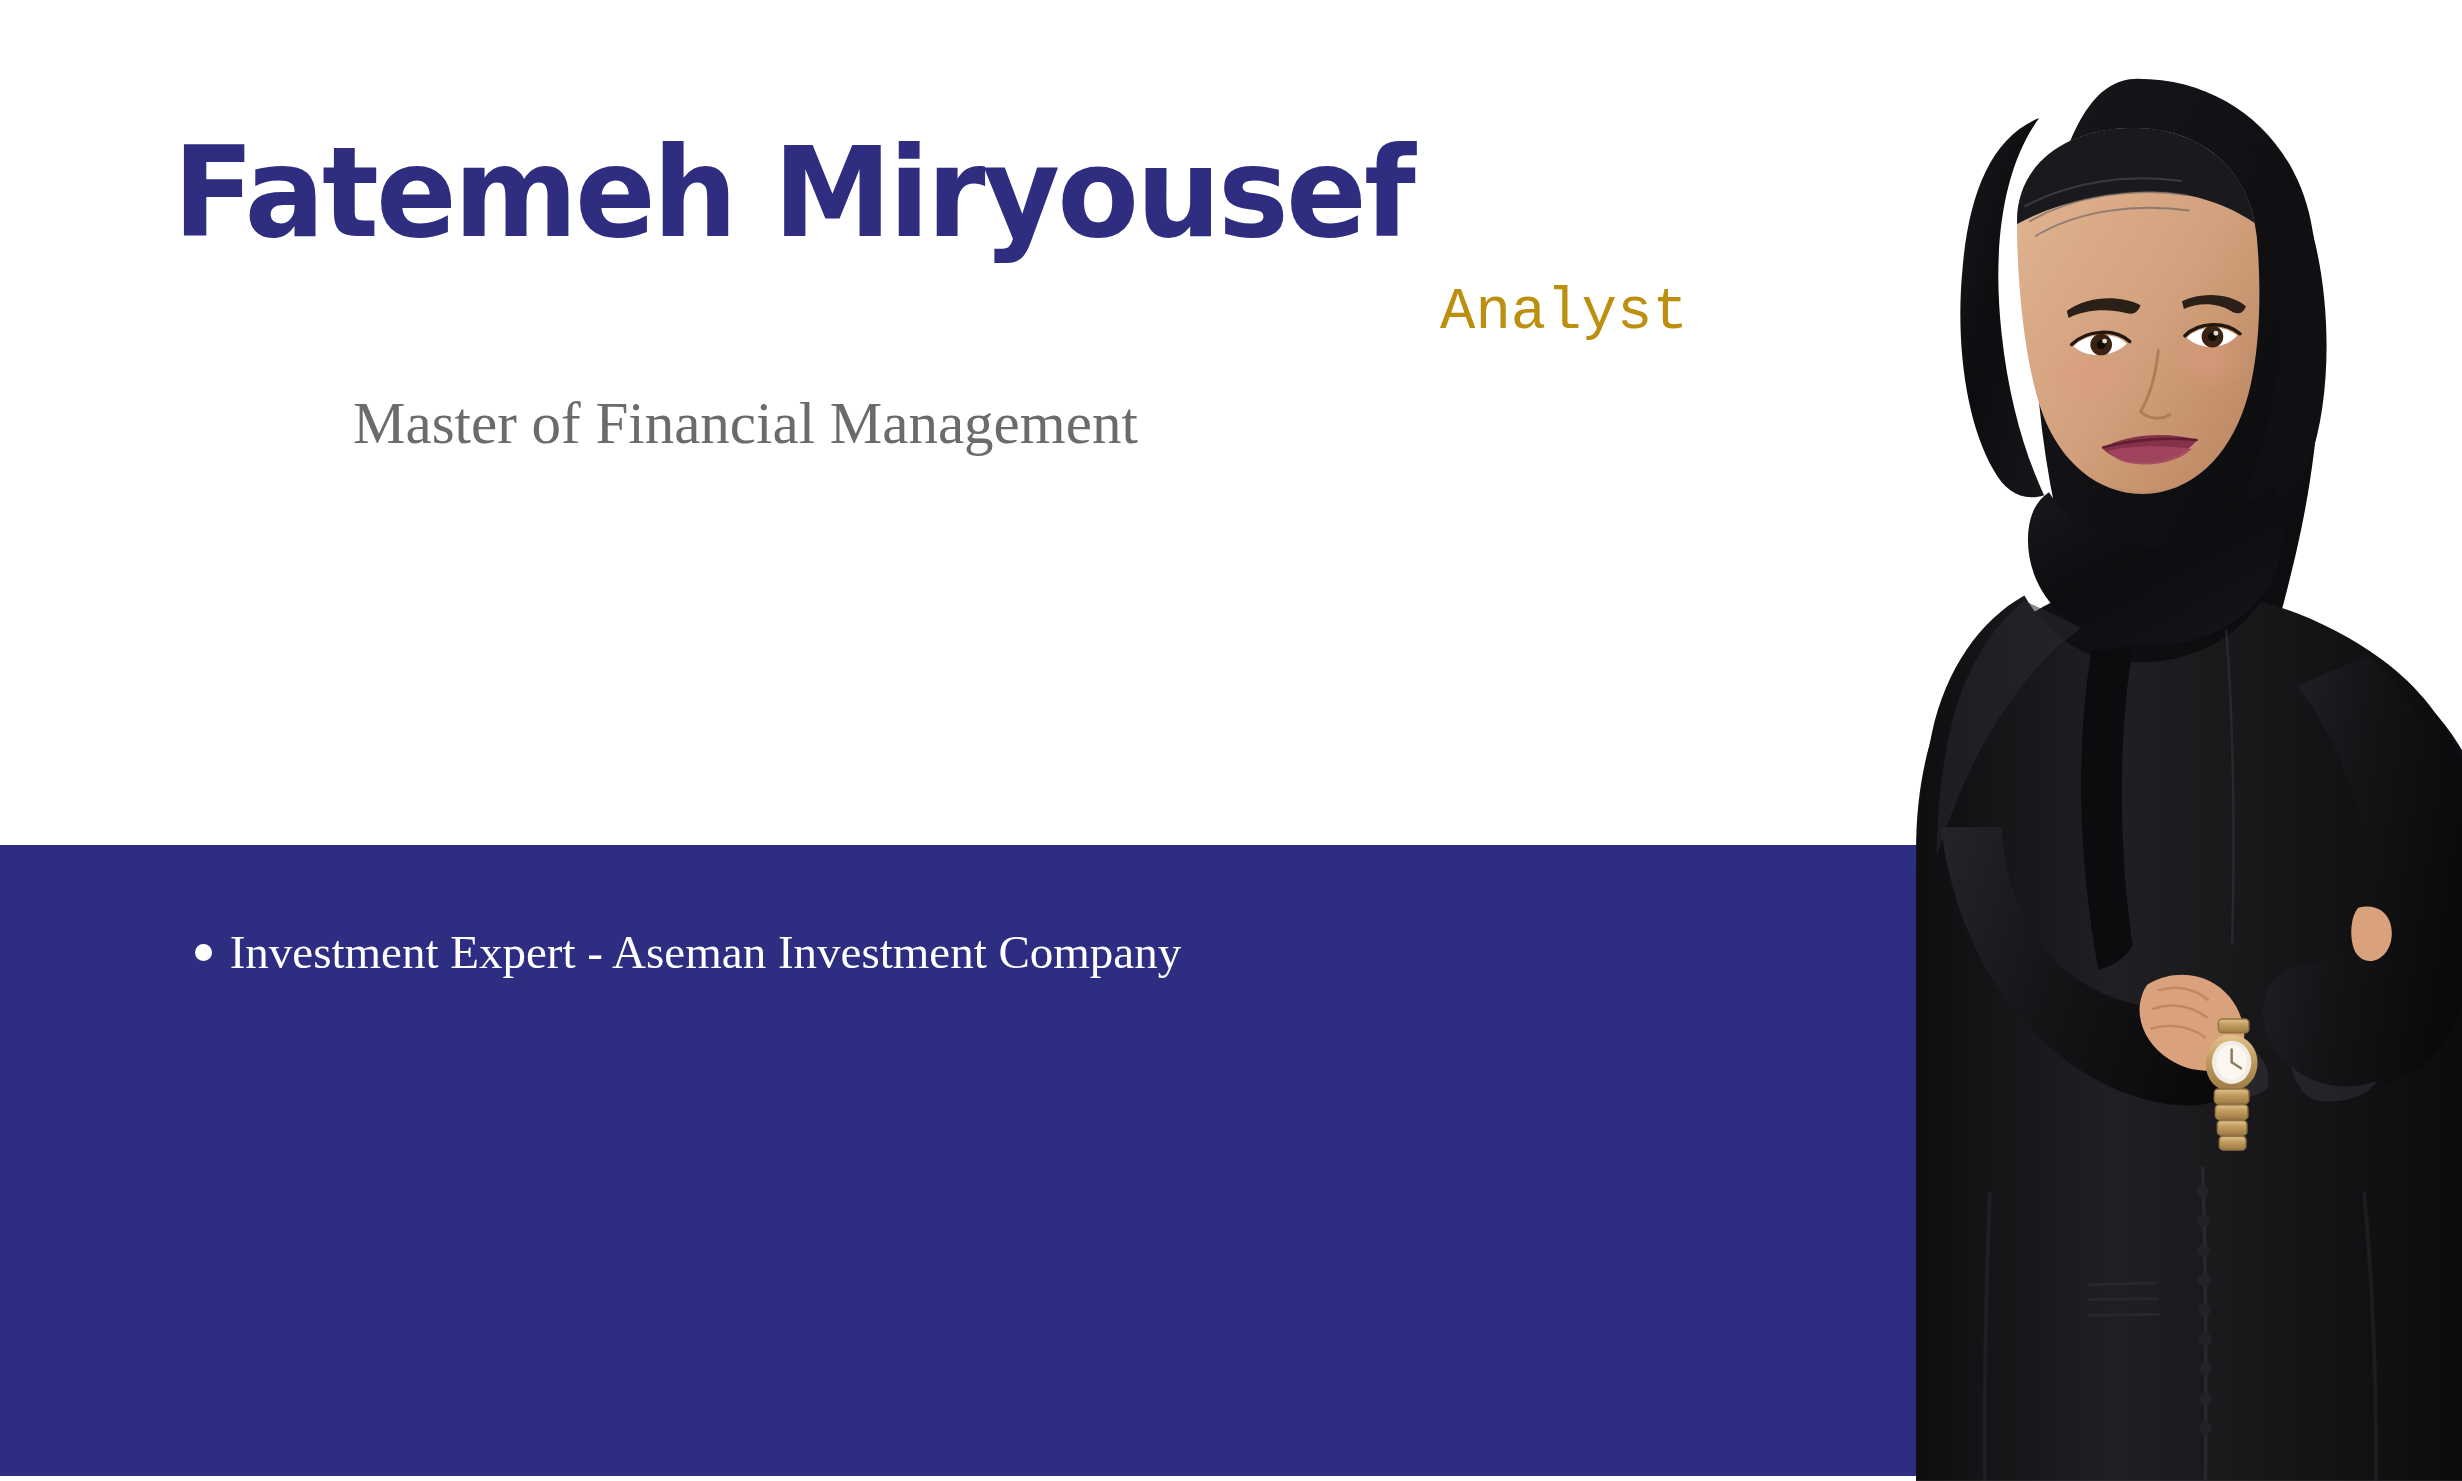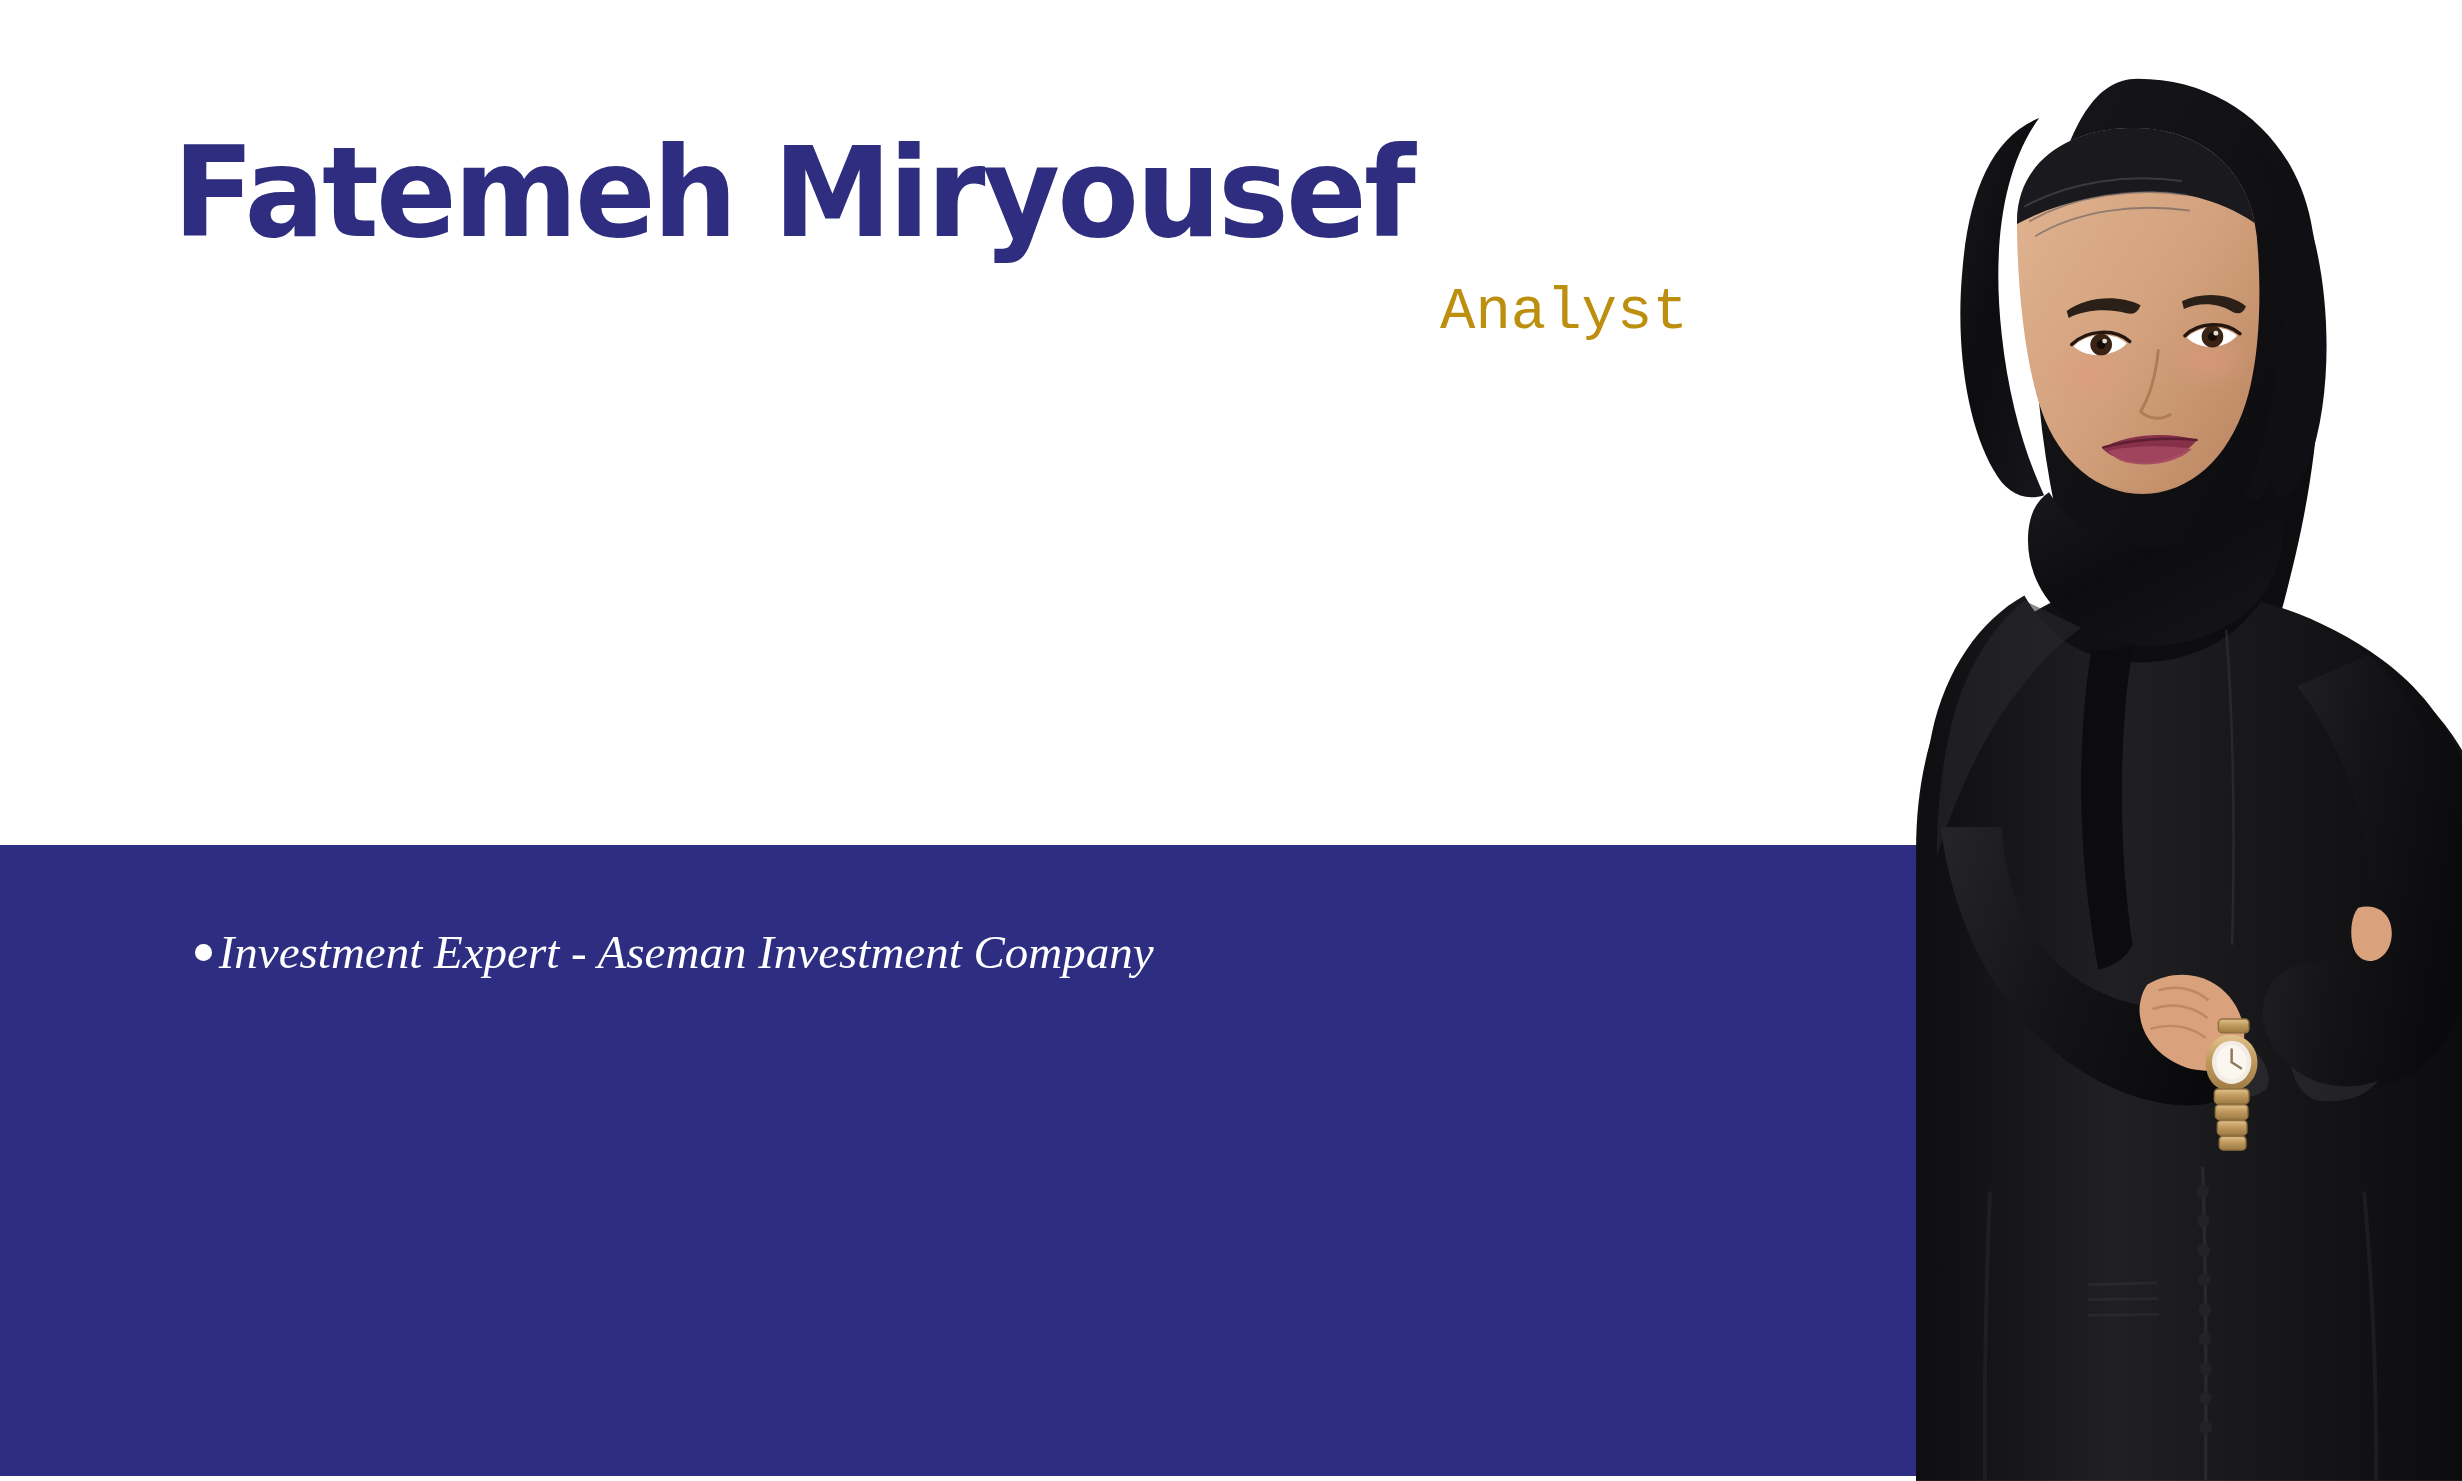--- a/index.html
+++ b/index.html
@@ -82,23 +82,22 @@
   
   #experience-list {
     position: absolute;
     left: 195px;
     top: 926px;
     width: 1576px;
   }
   .exp-row {
     display: flex;
     align-items: center;
-    gap: 7px;
+    gap: 18px;
     margin-bottom: 19.7px;
-    font-style: italic;
   }
   .exp-bullet {
     width: 16.7px;
     height: 16.7px;
     border-radius: 50%;
     background: #ffffff;
     flex: 0 0 auto;
   }
   .exp-text {
     font-family: "Liberation Serif", serif;
@@ -123,20 +122,21 @@
 
 <div id="slide">
 
   <div id="lower-band"></div>
   <div id="bottom-white-strip"></div>
 
   <div id="name-title">Fatemeh Miryousef</div>
 
   <div id="role-title">Analyst</div>
 
+  <div id="degree-line">Master of Financial Management</div>
 
   <div id="experience-list">
     <div class="exp-row">
       <span class="exp-bullet"></span>
       <span class="exp-text">Investment Expert - Aseman Investment Company</span>
     </div>
   </div>
 
   <div id="portrait">
     <svg viewBox="0 0 1560 2888" xmlns="http://www.w3.org/2000/svg" preserveAspectRatio="xMidYMin meet">

